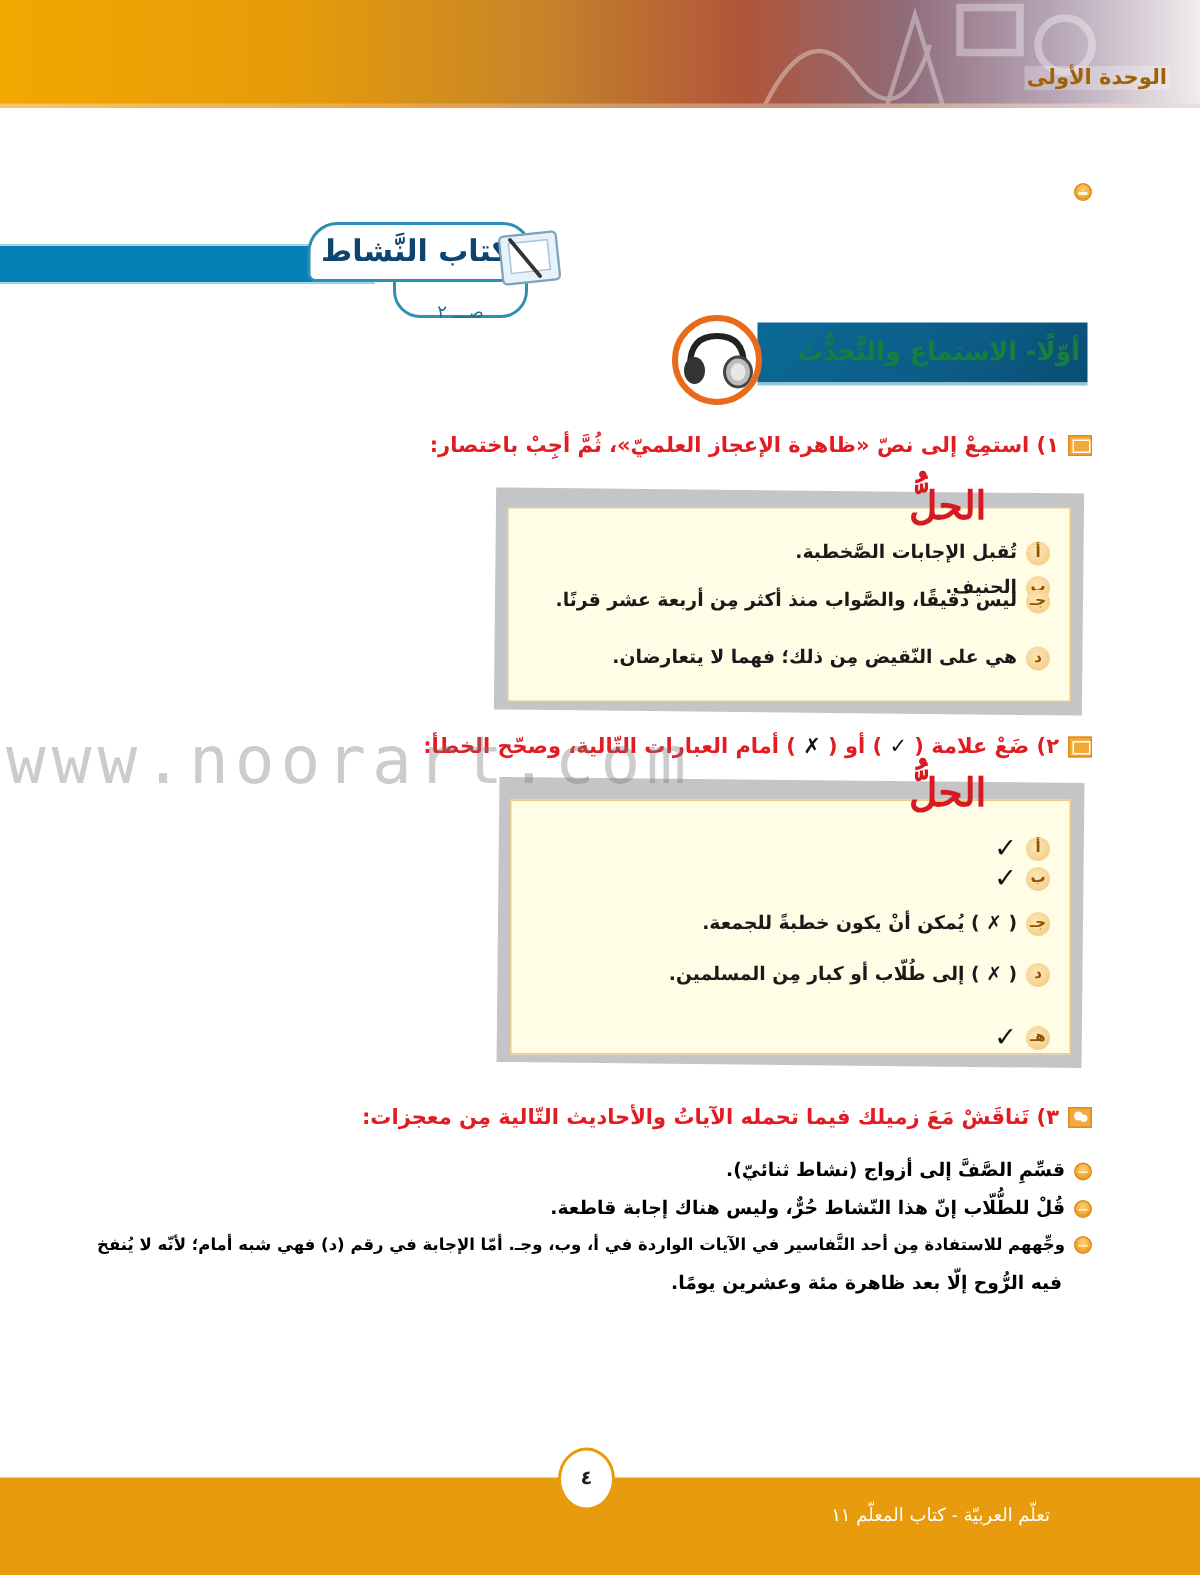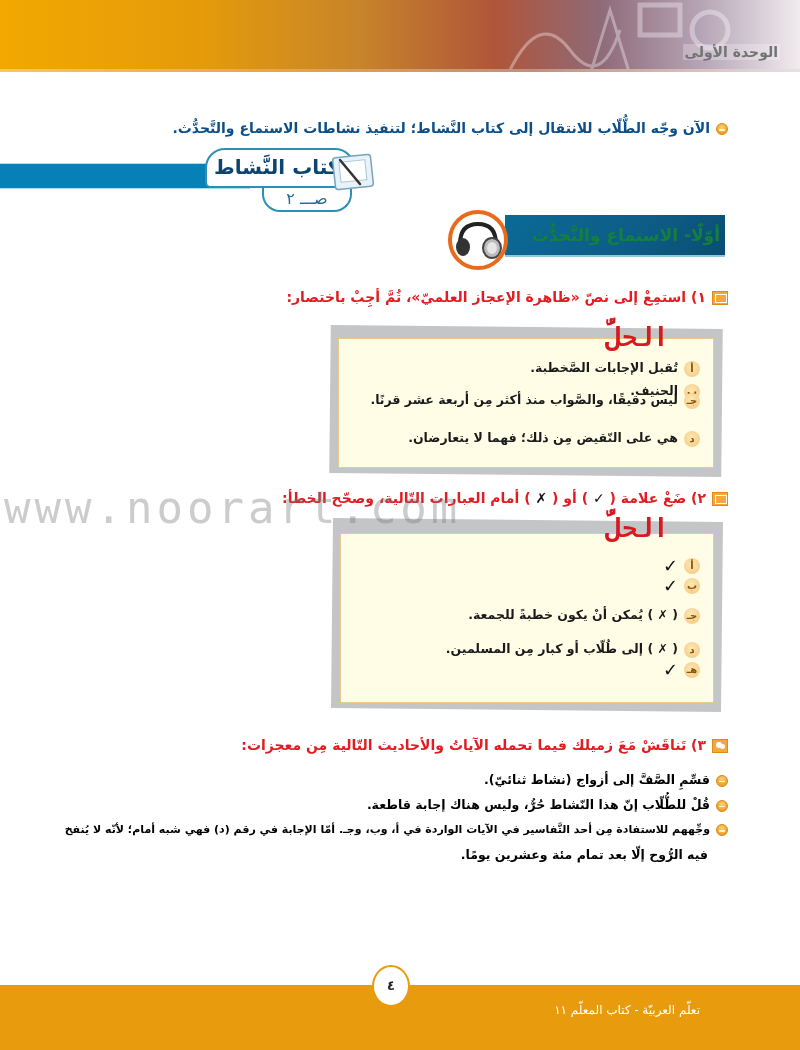--- a/index.html
+++ b/index.html
@@ -15,21 +15,21 @@
       overflow: hidden;
     }
     .header-banner::after {
       content: ""; position: absolute; left: 0; right: 0; bottom: 0; height: 3px;
       background: linear-gradient(90deg, #f7c66a, #e8a54a, #c0907c, #e9e0e4);
     }
     .header-deco {
       position: absolute; right: 40px; top: -10px; width: 260px; height: 90px; opacity: 0.35;
     }
     .unit-title {
-      position: absolute; right: 20px; top: 44px; font-size: 14px; font-weight: bold; color: #737373;
+      position: absolute; right: 20px; top: 44px; font-size: 14px; font-weight: bold; color: #a16207;
       background: rgba(255,255,255,0.25); padding: 0 2px;
     }
 
     
     .intro-line {
       position: absolute; right: 72px; top: 120px; width: 620px; text-align: right;
       font-size: 14px; font-weight: bold; color: #0b4f8a;
     }
     .bullet-dot {
       display: inline-block; width: 12px; height: 12px; border-radius: 50%;
@@ -48,21 +48,21 @@
     .activity-tag {
       position: absolute; left: 205px; top: 148px; width: 150px; height: 40px;
       border: 2px solid #2c8fb6; border-radius: 22px 22px 22px 6px; background: #fff;
     }
     .activity-label {
       position: absolute; left: 214px; top: 155px; font-size: 20px; font-weight: bold; color: #0d4570;
     }
     .activity-page {
       position: absolute; left: 262px; top: 188px; width: 90px; height: 24px;
       border: 2px solid #2c8fb6; border-top: none; border-radius: 0 0 18px 18px; background: #fff;
-      text-align: center; font-size: 16px; color: #1e6f92; padding-top: 1px;
+      text-align: center; font-size: 12px; color: #1e6f92; padding-top: 13px;
     }
     .notebook-icon {
       position: absolute; left: 330px; top: 150px; width: 46px; height: 42px;
     }
 
     
     .section-header {
       position: absolute; left: 505px; top: 215px; width: 220px; height: 42px;
       background: linear-gradient(135deg, #0a6a96 0%, #0d5c86 60%, #0a4d72 100%);
       border-bottom: 2px solid #93c7de;
@@ -96,21 +96,21 @@
 
     
     .answer-frame {
       position: absolute; background: #c3c5c7;
     }
     .answer-box {
       position: absolute; background: #fffde6; border: 1px solid #e9c98c;
     }
     .solution-title {
       position: absolute; font-size: 26px; font-weight: bold; color: #d71920;
-      font-family: Liberation Mono, monospace; background: #ffffff; padding: 0 8px;
+      font-family: Liberation Serif, serif; background: #ffffff; padding: 0 8px;
     }
     .ans-item {
       position: absolute; right: 0; white-space: nowrap; font-size: 12.5px; color: #1a1a1a; font-weight: bold;
     }
     .letter {
       display: inline-block; width: 16px; height: 16px; border-radius: 50%;
       background: radial-gradient(circle at 45% 40%, #fde7b5, #f2c67e);
       color: #8a5300; font-size: 10px; text-align: center; line-height: 16px;
       vertical-align: middle; margin-left: 6px; font-weight: bold;
     }
@@ -149,21 +149,21 @@
   <svg class="header-deco" viewBox="0 0 260 90">
     <path d="M10 80 Q40 20 70 60 T120 40" stroke="#fff" stroke-width="3" fill="none"></path>
     <rect x="140" y="15" width="40" height="30" stroke="#fff" stroke-width="5" fill="none"></rect>
     <circle cx="210" cy="40" r="18" stroke="#fff" stroke-width="5" fill="none"></circle>
     <path d="M90 85 L110 20 L130 85" stroke="#fff" stroke-width="3" fill="none"></path>
   </svg>
 </div>
 <div class="unit-title rtl">الوحدة الأولى</div>
 
 <div class="intro-line rtl">
-  <span class="bullet-dot"></span><span>الآن وجّه الطُّلّاب للانتقال إلى كتاب النَّشاط؛ لتنفيذ نشاطات الاستماع والتَّحدُّث.</span>
+  <span class="bullet-dot"></span>
 </div>
 
 <div class="blue-band"></div>
 <div class="activity-page rtl">صـــ ٢</div>
 <div class="activity-tag"></div>
 <div class="activity-label rtl">كتاب النَّشاط</div>
 <svg class="notebook-icon" viewBox="0 0 46 42">
   <rect x="4" y="6" width="38" height="32" rx="3" fill="#e7f2fa" stroke="#7aa3bd" stroke-width="1.5" transform="rotate(-6 23 22)"></rect>
   <rect x="10" y="11" width="26" height="20" fill="#ffffff" stroke="#a9c4d6" stroke-width="1" transform="rotate(-6 23 22)"></rect>
   <line x1="10" y1="10" x2="30" y2="34" stroke="#333" stroke-width="2.5" stroke-linecap="round"></line>
@@ -201,35 +201,35 @@
 
 <div class="answer-frame" style="left:332px; top:520px; width:390px; height:190px; transform:rotate(0.6deg);"></div>
 <div class="answer-box" style="left:340px; top:533px; width:374px; height:170px;"></div>
 <div class="solution-title rtl" style="left:598px; top:513px; background:transparent;">الحلُّ</div>
 
 <div class="rtl" style="position:absolute; right:100px; top:555px; width:380px;">
   <div class="ans-item" style="top:0;"><span class="letter">أ</span><span class="mark">✓</span></div>
   <div class="ans-item" style="top:20px;"><span class="letter">ب</span><span class="mark">✓</span></div>
   <div class="ans-item" style="top:52px;"><span class="letter">جـ</span><span class="paren-mark">( ✗ )</span> <span>يُمكن أنْ يكون خطبةً للجمعة.</span></div>
   <div class="ans-item" style="top:86px;"><span class="letter">د</span><span class="paren-mark">( ✗ )</span> <span>إلى طُلّاب أو كبار مِن المسلمين.</span></div>
-  <div class="ans-item" style="top:104px;"><span class="letter">هـ</span><span class="mark">✓</span></div>
+  <div class="ans-item" style="top:126px;"><span class="letter">هـ</span><span class="mark">✓</span></div>
 </div>
 
 <div class="watermark">www.noorart.com</div>
 
 <div class="question rtl" style="right:72px; top:737px;">
   <span class="q-icon chat"></span><span>٣)</span> <span>تَناقَشْ مَعَ زميلك فيما تحمله الآياتُ والأحاديث التّالية مِن معجزات:</span>
 </div>
 
 <div class="note-item rtl" style="top:772px;">
   <span class="bullet-dot"></span><span>قسِّمِ الصَّفَّ إلى أزواج (نشاط ثنائيّ).</span>
 </div>
 <div class="note-item rtl" style="top:797px;margin-left:36px;">
   <span class="bullet-dot"></span><span>قُلْ للطُّلّاب إنّ هذا النّشاط حُرٌّ، وليس هناك إجابة قاطعة.</span>
 </div>
 <div class="note-item rtl" style="top:823px; right:72px; width:680px; white-space:nowrap; font-size:11px;">
   <span class="bullet-dot"></span><span>وجِّههم للاستفادة مِن أحد التَّفاسير في الآيات الواردة في أ، وب، وجـ. أمّا الإجابة في رقم (د) فهي شبه أمام؛ لأنّه لا يُنفخ</span>
 </div>
-<div class="note-item rtl" style="top:847px; right:92px;">فيه الرُّوح إلّا بعد تمام مئة وعشرين يومًا.</div>
+<div class="note-item rtl" style="top:847px; right:92px;">فيه الرُّوح إلّا بعد ظاهرة مئة وعشرين يومًا.</div>
 
 <div class="footer-bar"></div>
 <div class="page-number">٤</div>
 <div class="footer-text rtl">تعلّم العربيّة - كتاب المعلّم ١١</div>
 
 </body></html>

